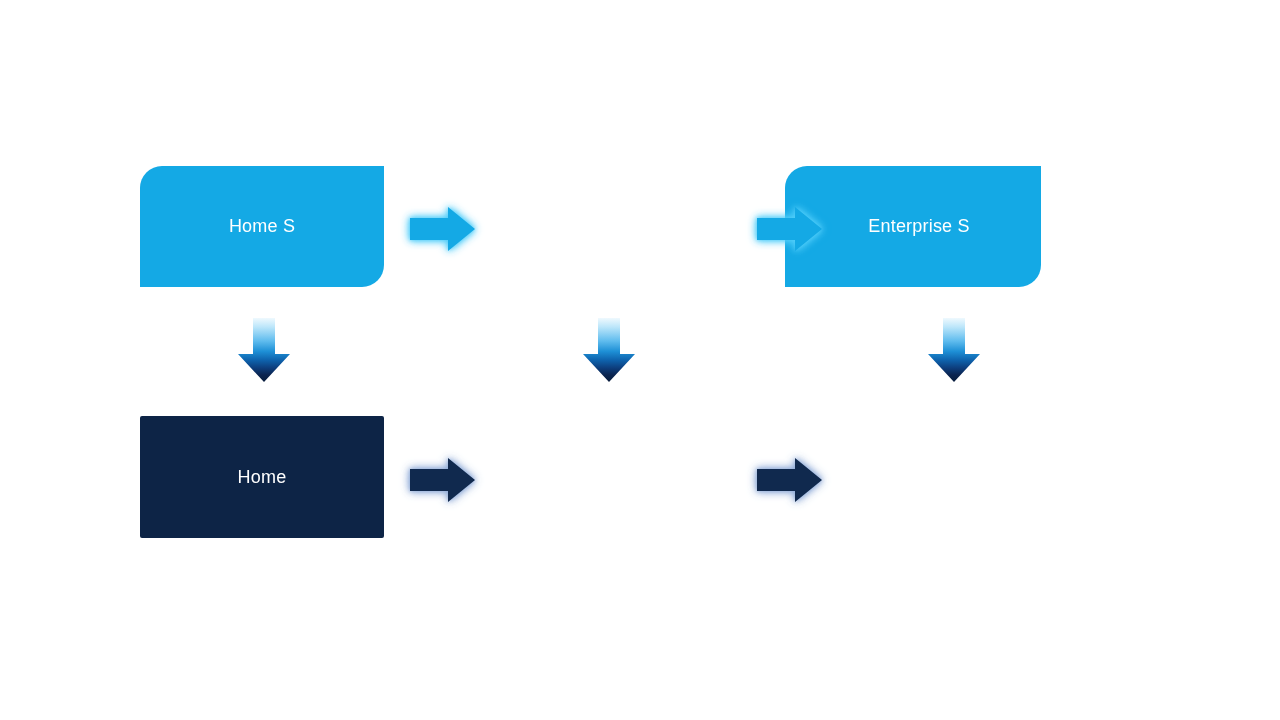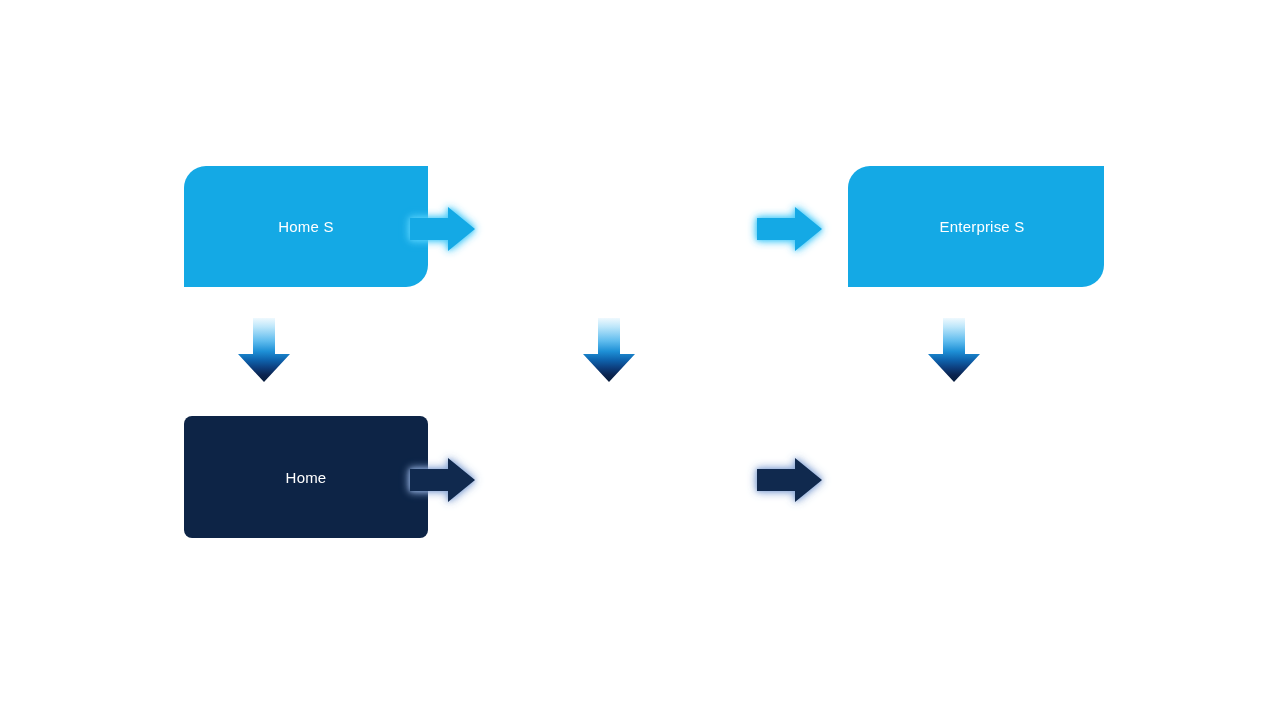--- a/index.html
+++ b/index.html
@@ -14,25 +14,25 @@
   html,body{margin:0;padding:0;}
   body{
     width:1280px;height:720px;background:#FFFFFF;overflow:hidden;
     font-family:"Liberation Sans", sans-serif;
   }
   .canvas{position:relative;width:1280px;height:720px;background:#FFFFFF;}
 
   .box{
     position:absolute;width:244px;
     display:flex;align-items:center;justify-content:center;
-    color:var(--label-text);font-size:15px;font-weight:400;letter-spacing:0.2px;margin-left:44px;
+    color:var(--label-text);font-size:18px;font-weight:400;letter-spacing:0.2px;
   }
   .box.top{height:121px;top:166px;background:var(--top-box);border-radius:22px 0 22px 0;}
-  .box.bottom{height:122px;top:416px;background:var(--bottom-box);border-radius:8px;}
-  .col1{left:140px;} .col2{left:485px;} .col3{left:804px;padding-left:12px;}
+  .box.bottom{height:122px;top:416px;background:var(--bottom-box);border-radius:2px;}
+  .col1{left:140px;} .col2{left:485px;} .col3{left:785px;padding-left:12px;}
 
   
   .harrow{position:absolute;width:65px;height:44px;}
   .harrow .shape{
     width:100%;height:100%;
     clip-path:polygon(0 11px,38px 11px,38px 0,65px 22px,38px 44px,38px 33px,0 33px);
   }
   .harrow.cyan{filter:drop-shadow(0 0 4px var(--cyan-glow)) drop-shadow(0 0 2px var(--cyan-glow));}
   .harrow.cyan .shape{background:var(--cyan-arrow);}
   .harrow.navy{filter:drop-shadow(0 0 4px var(--navy-glow)) drop-shadow(0 0 2px var(--navy-glow));}

